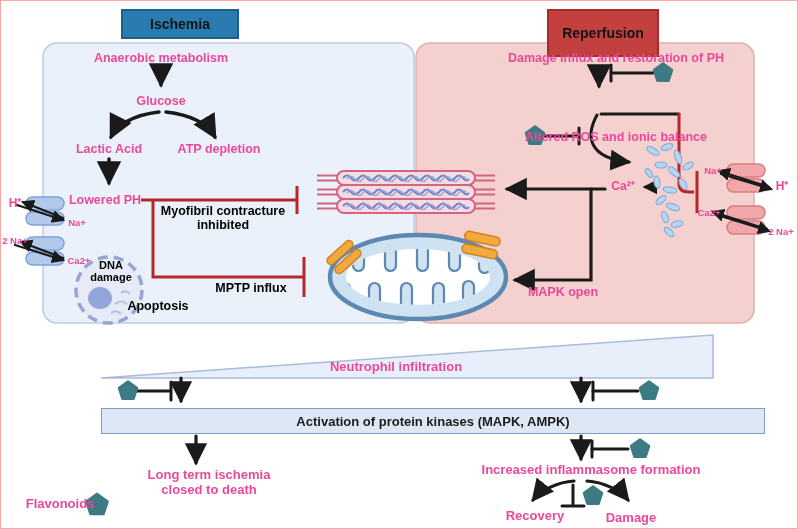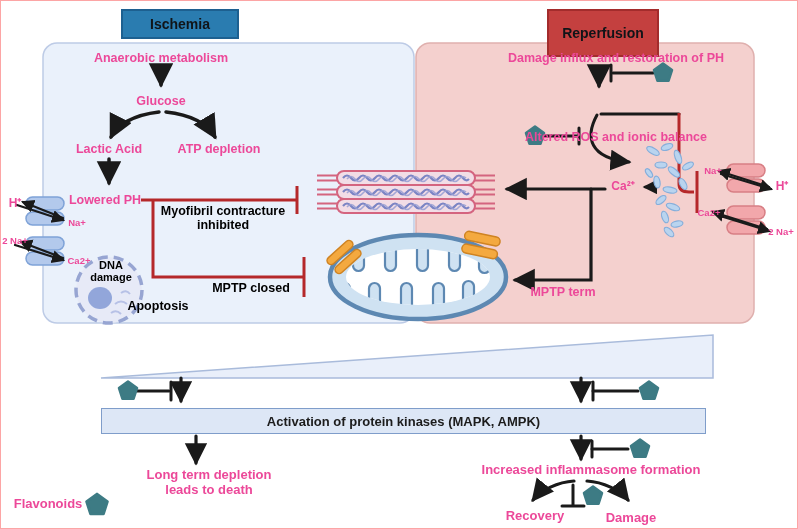--- a/index.html
+++ b/index.html
@@ -9,21 +9,21 @@
   .lbl{position:absolute;transform:translateX(-50%);font-weight:bold;font-size:12.5px;
        color:#ec4899;text-align:center;line-height:1.12;white-space:nowrap;}
   .wrap{white-space:normal;}
   .red{color:#000000;}
   .ion{font-size:9.5px;}
   .big{font-size:12px;}
   .hdr{position:absolute;display:flex;align-items:center;justify-content:center;
        font-weight:bold;font-size:14px;color:#101418;}
   .hdr-isch{left:120px;top:8px;width:118px;height:30px;background:#2a7cb0;border:2px solid #1d6090;box-sizing:border-box;}
   .hdr-reperf{left:546px;top:8px;width:112px;height:48px;background:#c4403f;border:2px solid #a32c2c;box-sizing:border-box;}
-  .kbar{position:absolute;left:100px;top:407px;width:605px;height:26px;background:#dde7f6;
+  .kbar{position:absolute;left:100px;top:407px;width:664px;height:26px;background:#dde7f6;
         border:1.5px solid #7f9dca;box-sizing:border-box;display:flex;align-items:center;justify-content:center;
         font-weight:bold;font-size:13px;color:#1c1c1c;}
   .pent{fill:#3d7b84;stroke:#3d7b84;stroke-width:2.5;stroke-linejoin:round;}
   .blue-ch{fill:#b3c9ec;stroke:#7fa3d8;stroke-width:1.5;}
   .pink-ch{fill:#f2a7ab;stroke:#d87f85;stroke-width:1.5;}
   .blk{stroke:#1a1a1a;fill:none;stroke-linecap:round;}
   .redln{stroke:#b5282a;fill:none;stroke-width:3;}
 </style>
 </head>
 <body>
@@ -211,37 +211,38 @@
 
   <div class="hdr hdr-isch">Ischemia</div>
   <div class="hdr hdr-reperf">Reperfusion</div>
 
   <div class="lbl" style="left:160px;top:50px;">Anaerobic metabolism</div>
   <div class="lbl" style="left:160px;top:93px;">Glucose</div>
   <div class="lbl" style="left:108px;top:141px;">Lactic Acid</div>
   <div class="lbl" style="left:218px;top:141px;">ATP depletion</div>
   <div class="lbl" style="left:104px;top:192px;">Lowered PH</div>
   <div class="lbl red wrap" style="left:222px;top:203px;width:170px;">Myofibril contracture inhibited</div>
-  <div class="lbl red" style="left:250px;top:280px;">MPTP closed</div>
+  <div class="lbl red" style="left:250px;top:280px;">MPTP influx</div>
   <div class="lbl red wrap" style="left:110px;top:258px;width:64px;font-size:11px;">DNA damage</div>
   <div class="lbl red" style="left:157px;top:298px;">Apoptosis</div>
   <div class="lbl" style="left:14px;top:196px;font-size:12px;">H⁺</div>
   <div class="lbl ion" style="left:76px;top:217px;">Na+</div>
   <div class="lbl ion" style="left:14px;top:235px;">2 Na+</div>
   <div class="lbl ion" style="left:78px;top:255px;">Ca2+</div>
 
   <div class="lbl" style="left:615px;top:50px;">Damage influx and restoration of PH</div>
   <div class="lbl" style="left:615px;top:93px;margin-top:36px;">Altered ROS and ionic balance</div>
   <div class="lbl big" style="left:622px;top:179px;">Ca²⁺</div>
-  <div class="lbl" style="left:562px;top:284px;">MPTP term</div>
+  <div class="lbl" style="left:562px;top:284px;">MAPK open</div>
   <div class="lbl ion" style="left:712px;top:165px;">Na+</div>
   <div class="lbl" style="left:781px;top:179px;font-size:12px;">H⁺</div>
   <div class="lbl ion" style="left:708px;top:207px;">Ca2+</div>
   <div class="lbl ion" style="left:780px;top:226px;">2 Na+</div>
 
+  <div class="lbl" style="left:395px;top:359px;font-size:13px;">Neutrophil infiltration</div>
   <div class="kbar">Activation of protein kinases (MAPK, AMPK)</div>
-  <div class="lbl wrap" style="left:208px;top:467px;width:155px;font-size:13px;">Long term depletion leads to death</div>
+  <div class="lbl wrap" style="left:208px;top:467px;width:155px;font-size:13px;">Long term ischemia closed to death</div>
   <div class="lbl" style="left:590px;top:462px;font-size:13px;">Increased inflammasome formation</div>
   <div class="lbl" style="left:534px;top:508px;font-size:13px;">Recovery</div>
   <div class="lbl" style="left:630px;top:510px;font-size:13px;">Damage</div>
 
-  <div class="lbl" style="left:47px;top:496px;font-size:13px;">Flavonoids</div>
+  <div class="lbl" style="left:47px;top:496px;font-size:13px;padding-left:24px;">Flavonoids</div>
 </div>
 
 </body></html>

